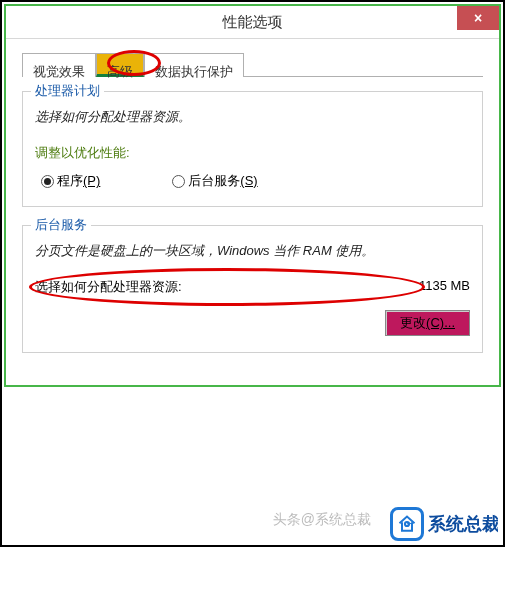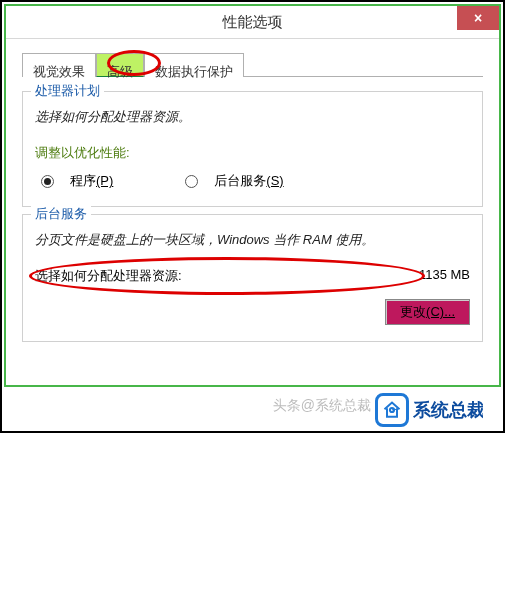--- a/index.html
+++ b/index.html
@@ -7,21 +7,21 @@
     font-family: "Microsoft YaHei", "SimSun", sans-serif;
     font-size: 13px;
     background: #fff;
     width: 507px;
     height: 605px;
     position: relative;
   }
   .outer-border {
     border: 2px solid #000;
     width: 505px;
-    height: 433px;
+    height: 547px;
     position: relative;
   }
   .window {
     border: 2px solid #47b649;
     width: 497px;
     height: 383px;
     margin: 2px;
     background: #fff;
     position: relative;
   }
@@ -67,40 +67,40 @@
     border-bottom: none;
     padding: 9px 10px;
     background: #fff;
     font-size: 13px;
     color: #333;
     position: relative;
     height: 24px;
     line-height: 18px;
   }
   .tab.active {
-    background: #bef264;
-    border-bottom: 1px solid #15803d;
+    background: #eab308;
+    border-bottom: 3px solid #15803d;
     margin-bottom: -1px;
     z-index: 2;
   }
   .tab-circle {
     position: absolute;
     border: 3px solid #d00;
     border-radius: 50%;
     width: 54px;
     height: 26px;
     left: 85px;
     top: -3px;
     pointer-events: none;
     z-index: 3;
   }
   .group {
     border: 1px solid #d0d0d0;
     padding: 10px 12px 16px 12px;
-    margin-bottom: 7px;
+    margin-bottom: 18px;
     position: relative;
   }
   .group-title {
     position: absolute;
     top: -10px;
     left: 8px;
     background: #fff;
     padding: 0 4px;
     color: #1a5aa8;
     font-size: 13px;
@@ -117,21 +117,21 @@
   }
   .radio-row {
     display: flex;
     align-items: center;
     gap: 72px;
     margin-left: 6px;
   }
   .radio-item {
     display: flex;
     align-items: center;
-    gap: 16px;
+    gap: 3px;
   }
   .radio {
     width: 13px; height: 13px;
     border: 1px solid #555;
     border-radius: 50%;
     display: inline-flex;
     align-items: center;
     justify-content: center;
     background: #fff;
   }
@@ -165,21 +165,21 @@
   .btn {
     border: 1px solid #888;
     background: #be185d;
     padding: 3px 14px;
     font-size: 13px;
     box-shadow: 1px 1px 0 #ccc inset;
   }
   .underline { text-decoration: underline; }
   .watermark-logo {
     position: absolute;
-    right: 20px;
+    right: 5px;
     bottom: 4px;
     display: flex;
     align-items: center;
     gap: 4px;
   }
   .logo-ico {
     width: 34px; height: 34px;
     border: 3px solid #1e78d6;
     border-radius: 8px;
     display: flex;

